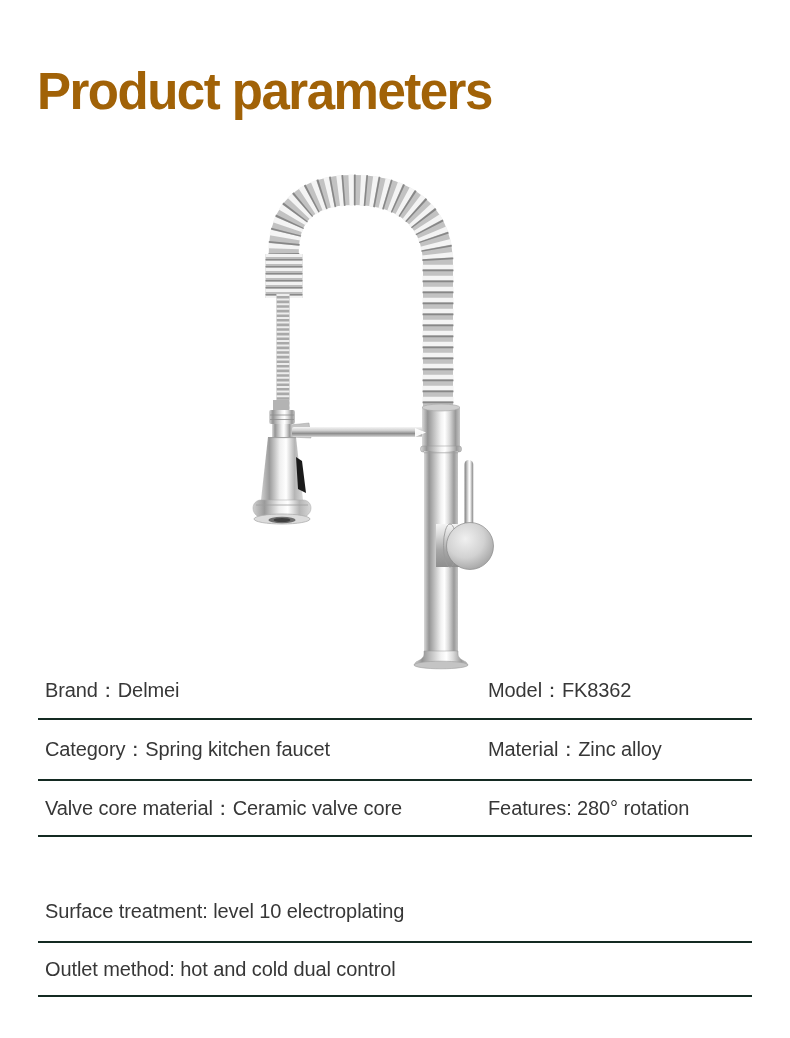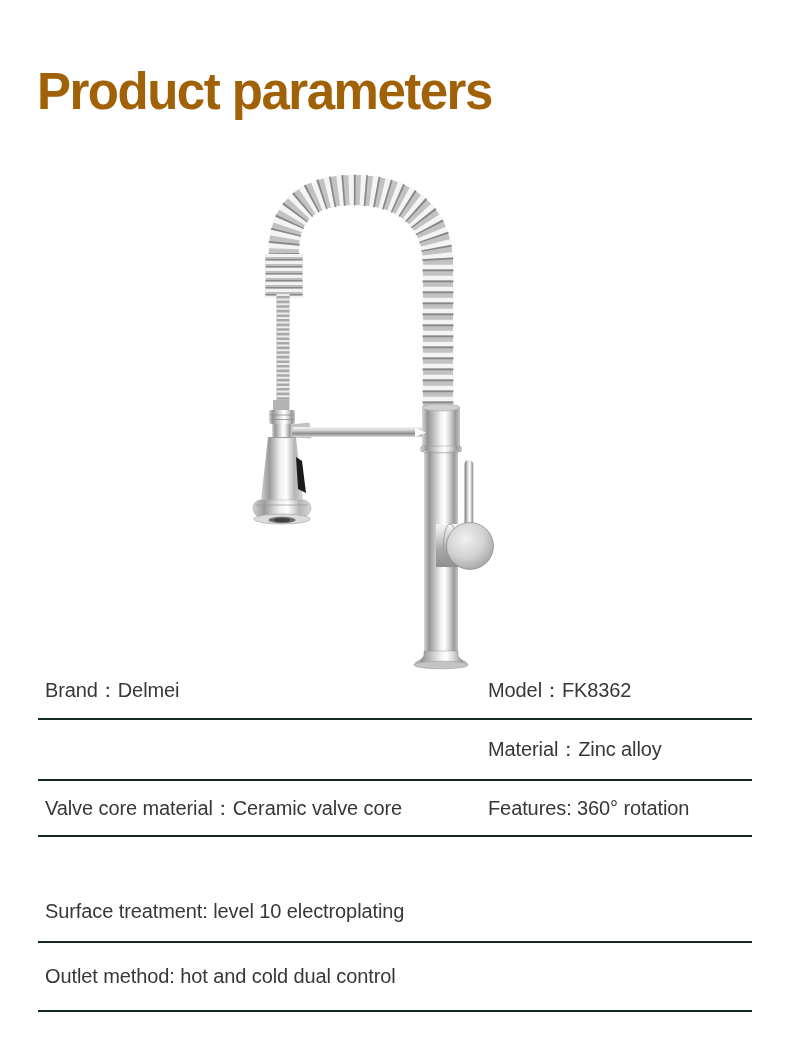--- a/index.html
+++ b/index.html
@@ -20,21 +20,21 @@
   }
   .spec-row{
     position:relative;display:flex;align-items:center;
     border-bottom:2px solid #142a22;box-sizing:border-box;
     padding-left:7px;font-size:20px;color:#373737;letter-spacing:-0.1px;
   }
   .spec-row:nth-child(1){height:57px;}
   .spec-row:nth-child(2){height:61px;}
   .spec-row:nth-child(3){height:56px;}
   .spec-row:nth-child(4){height:62px;margin-top:44px;}
-  .spec-row:nth-child(5){height:69px;}
+  .spec-row:nth-child(5){height:54px;}
   .right-cell{position:absolute;left:450px;top:0;bottom:0;display:flex;align-items:center;justify-content:center;}
 </style>
 </head>
 <body>
 
 <h1 class="page-title">Product parameters</h1>
 
 <div class="faucet-wrap">
   <svg width="340" height="520" viewBox="0 0 340 520">
     <defs>
@@ -139,31 +139,34 @@
   <div class="spec-row">
     <div>
       <span>Brand：</span><span>Delmei</span>
     </div>
     <div class="right-cell">
       <span><span>Model：</span><span>FK8362</span></span>
     </div>
   </div>
 
   <div class="spec-row">
+    <div>
+      <span>Category：</span><span>Spring kitchen faucet</span>
+    </div>
     <div class="right-cell">
       <span><span>Material：</span><span>Zinc alloy</span></span>
     </div>
   </div>
 
   <div class="spec-row">
     <div>
       <span>Valve core material：</span><span>Ceramic valve core</span>
     </div>
     <div class="right-cell">
-      <span><span>Features: </span><span>360° rotation</span></span>
+      <span><span>Features: </span><span>280° rotation</span></span>
     </div>
   </div>
 
   <div class="spec-row">
     <div>
       <span>Surface treatment: </span><span>level 10 electroplating</span>
     </div>
   </div>
 
   <div class="spec-row">

